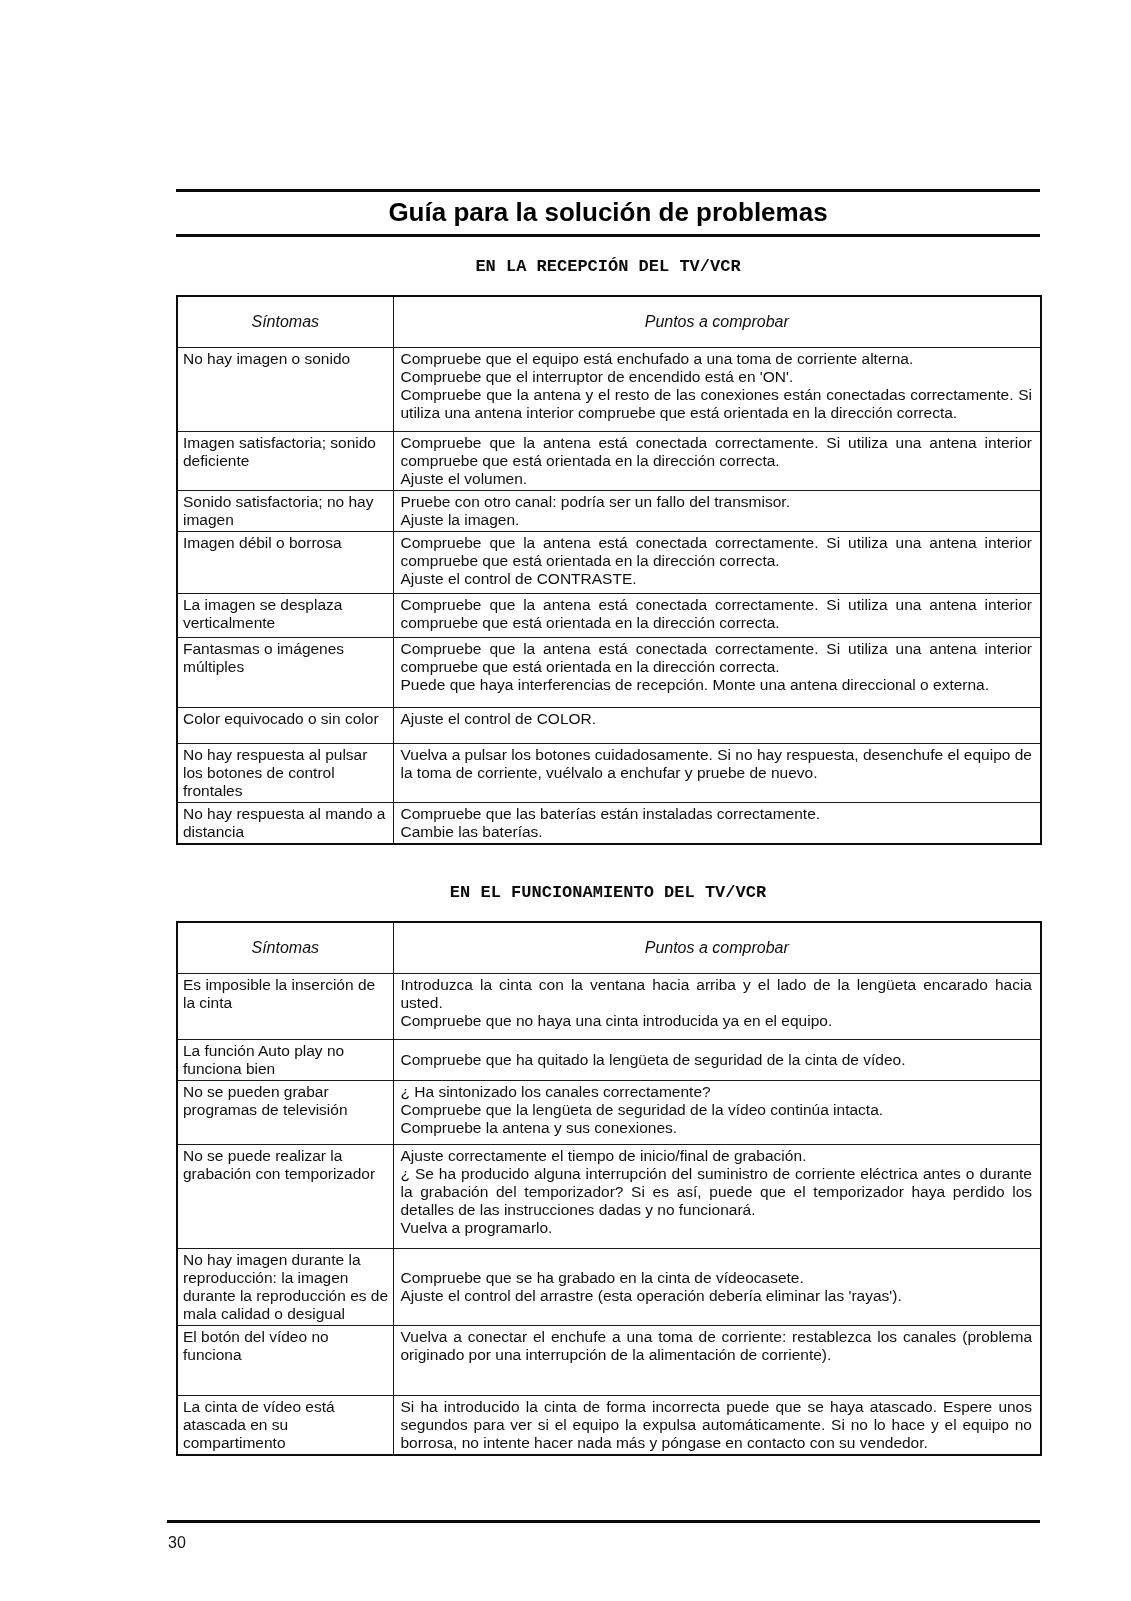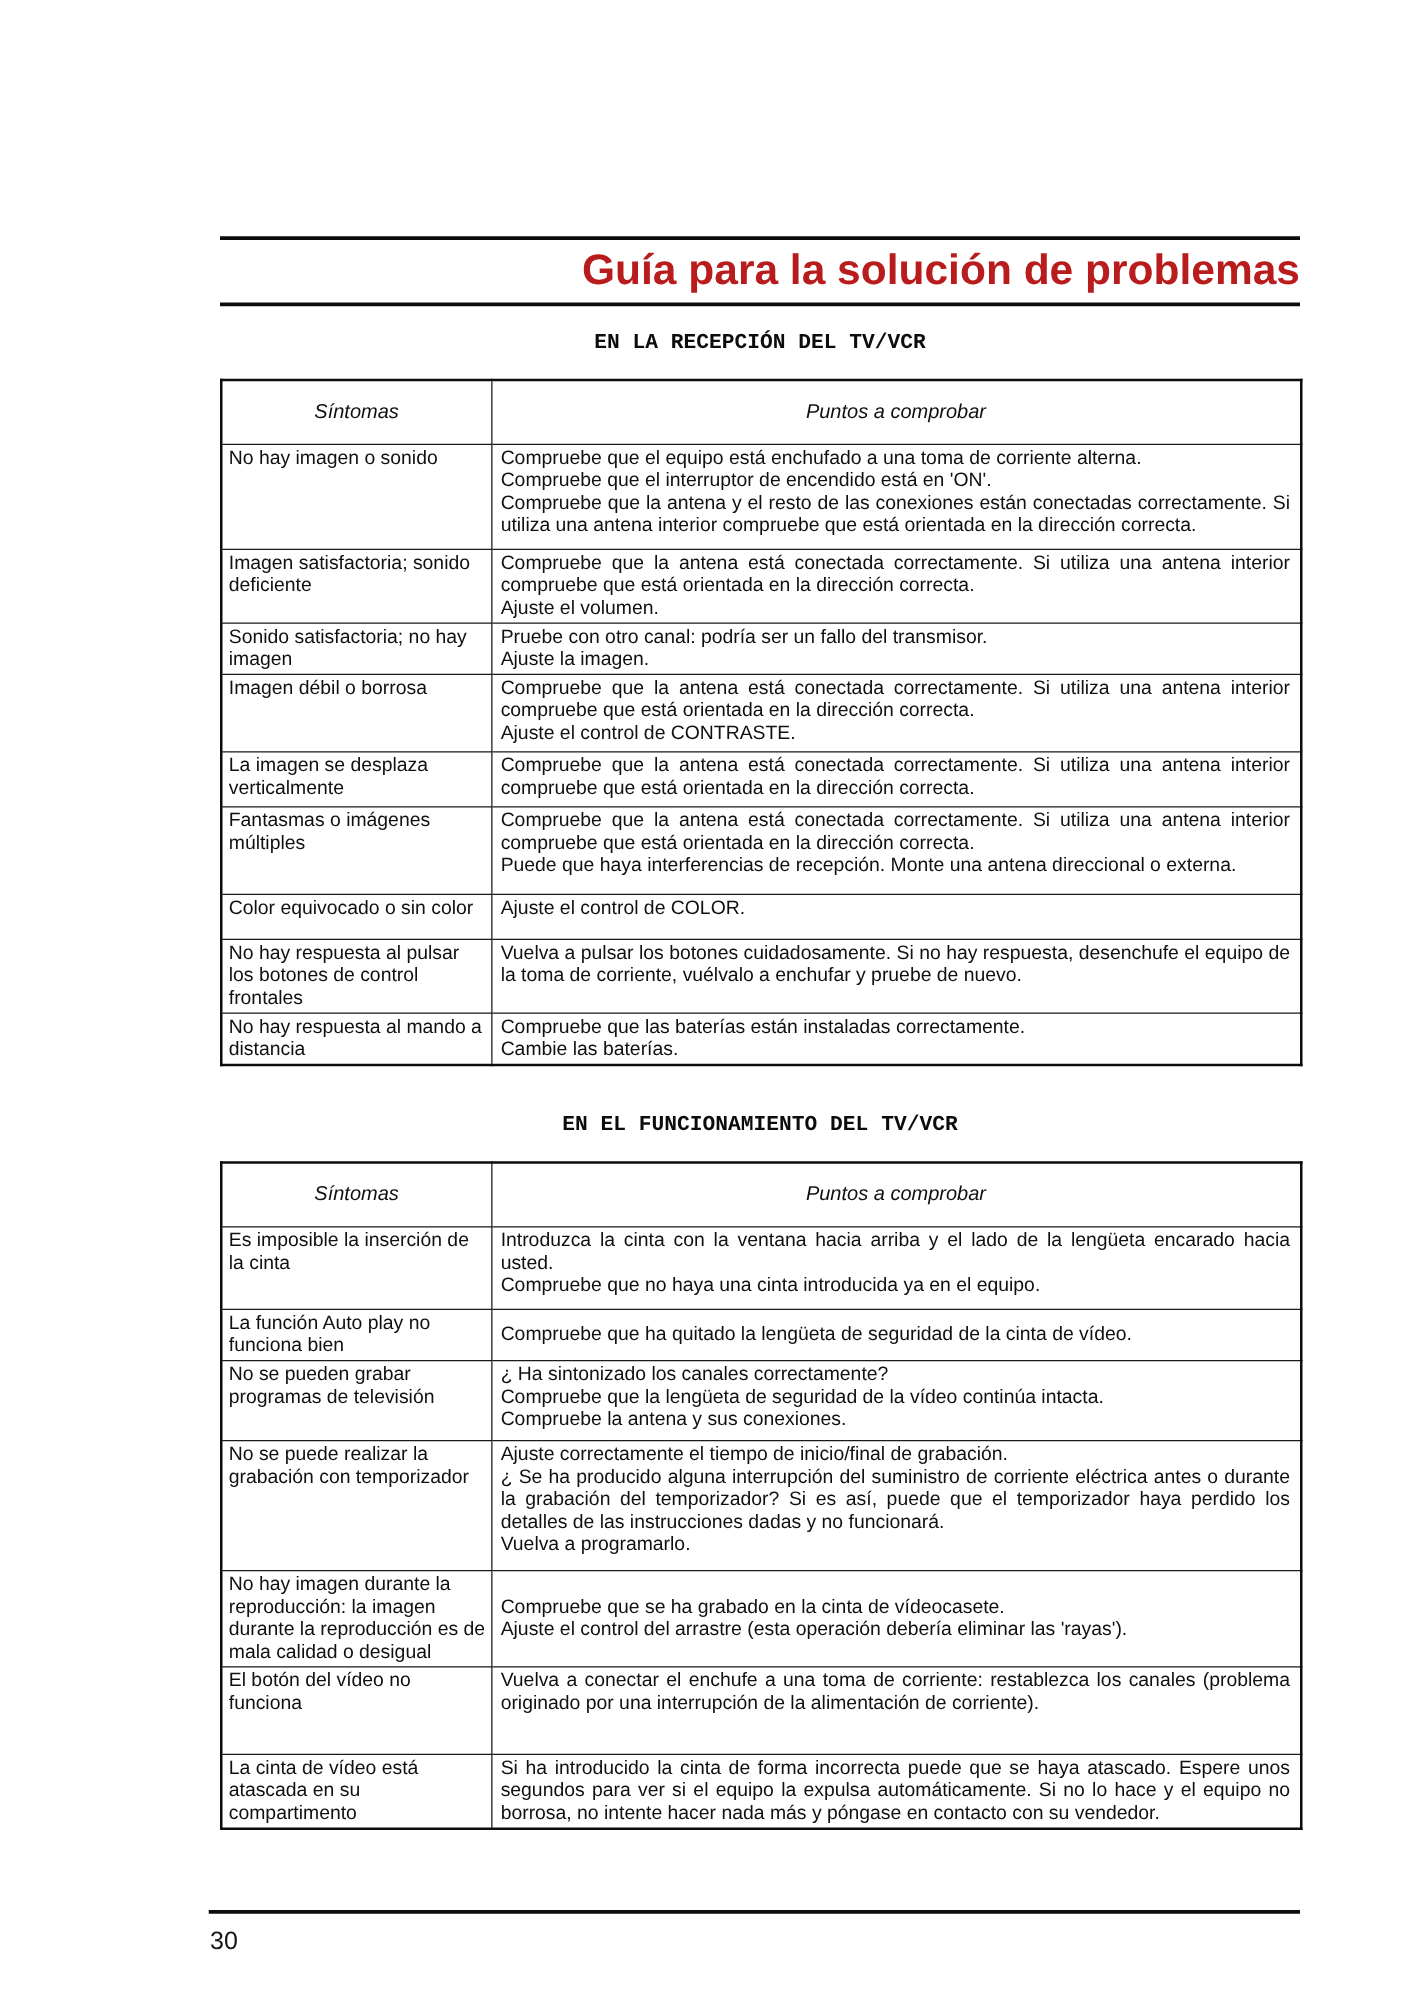--- a/index.html
+++ b/index.html
@@ -5,22 +5,22 @@
   html,body{margin:0;padding:0;}
   body{
     width:1131px;height:1601px;background:#ffffff;color:#111;
     font-family:"Liberation Sans","DejaVu Sans",sans-serif;
     -webkit-font-smoothing:antialiased;
   }
   .content{width:864px;margin-left:176px;}
   .rule{height:3px;background:#0c0c0c;}
   .title-rule-top{margin-top:189px;}
   .page-title{
-    text-align:right;font-size:34px;font-weight:bold;letter-spacing:0px;
-    padding:5px 0 6px 0;color:#b91c1c;
+    text-align:center;font-size:26px;font-weight:bold;letter-spacing:0px;
+    padding:5px 0 6px 0;color:#000000;
   }
   .section-heading{
     text-align:center;font-weight:bold;font-size:17px;color:#0c0c0c;font-family:Liberation Mono, monospace;
   }
   .heading-1{margin-top:20px;}
   .heading-2{margin-top:38px;}
   table.tbl{
     border-collapse:collapse;width:864px;table-layout:fixed;
     margin-top:19px;
     font-size:15.5px;line-height:18px;color:#101010;
@@ -31,21 +31,21 @@
   col.c-chk{width:648px;}
   th.hdr{
     font-style:italic;font-weight:normal;font-size:16px;
     text-align:center;vertical-align:middle;padding:16px 4px;
   }
   td{vertical-align:top;}
   td.sym{padding:2px 4px 2px 5px;text-align:left;}
   td.chk{padding:2px 8px 2px 7px;}
   .check{text-align:justify;}
   .footer-rule{margin-top:64px;margin-left:-9px;width:873px;}
-  .page-number{font-size:20px;color:#151515;margin:11px 0 0 -8px;}
+  .page-number{font-size:16px;color:#151515;margin:11px 0 0 -8px;}
 </style>
 </head>
 <body>
 
 <div class="content">
 
   <div class="rule title-rule-top"></div>
   <div class="page-title">Guía para la solución de problemas</div>
   <div class="rule"></div>
 

